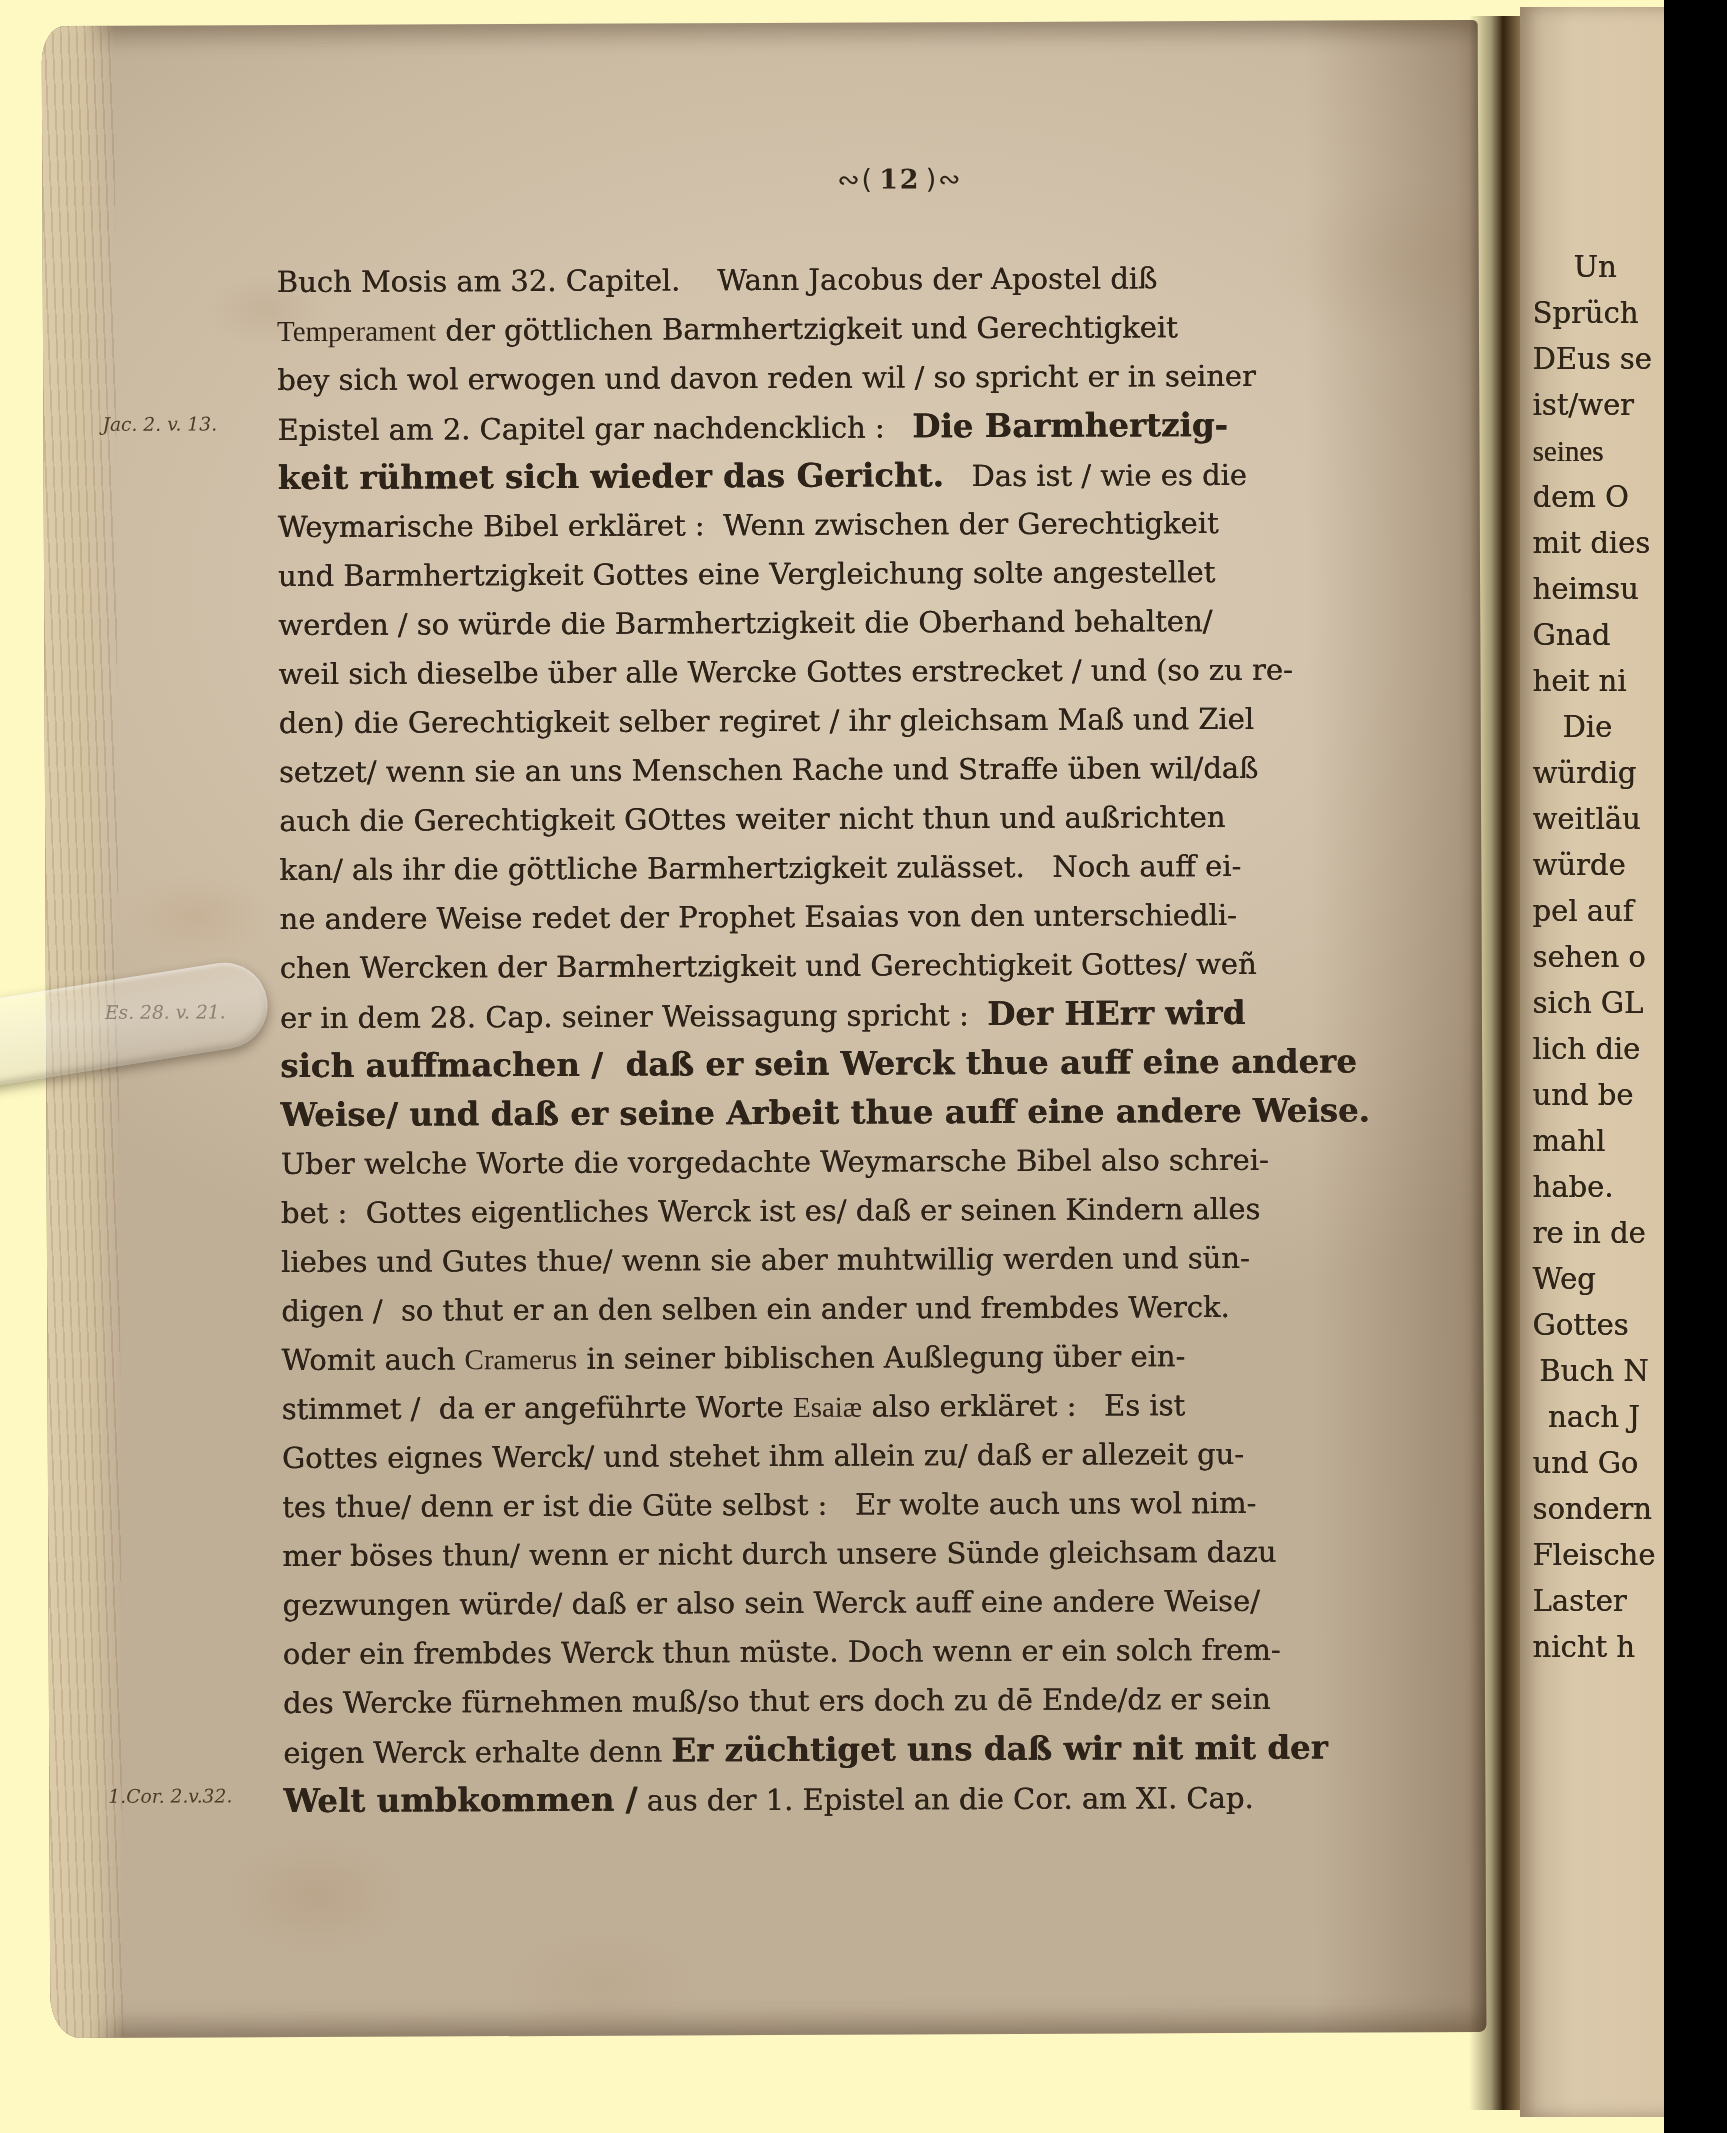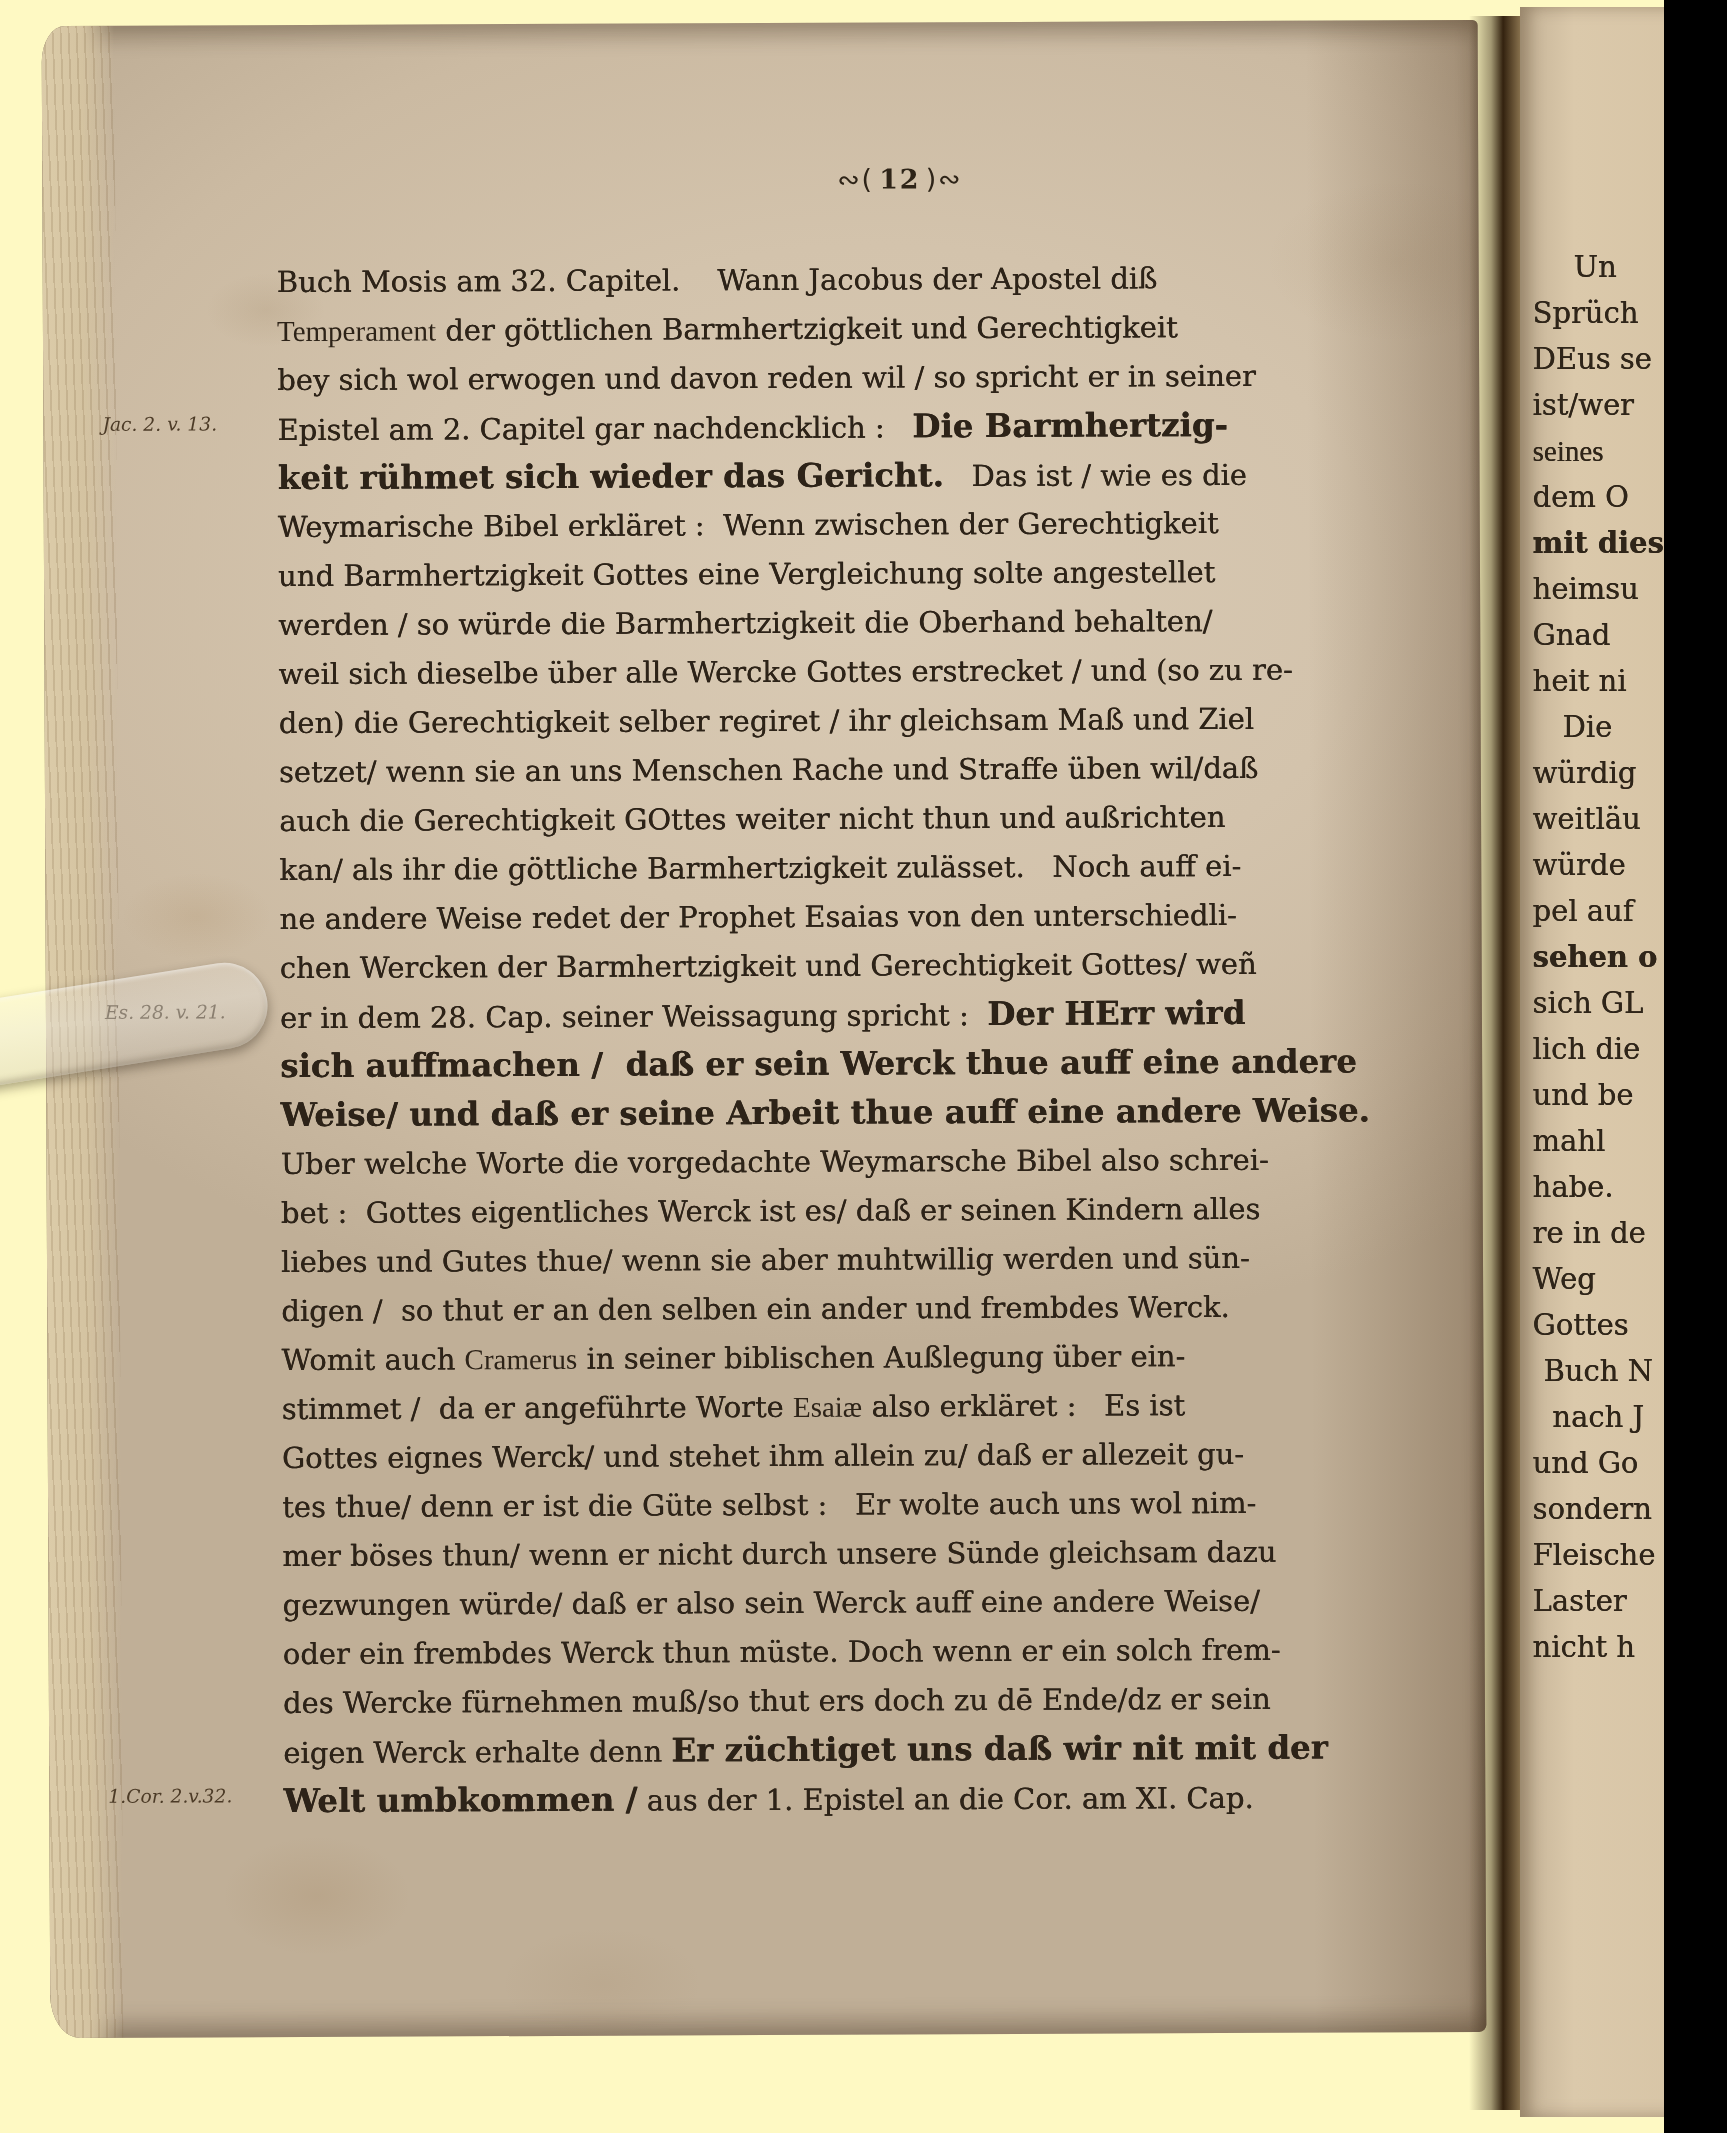--- a/index.html
+++ b/index.html
@@ -117,30 +117,30 @@
   <div class="gutter"></div>
 
   <div class="right-page">
     <div class="right-text" id="right-lines">
         <div class="rline" style="padding-left: 41px;">Un</div>
         <div class="rline" style="padding-left: 0px;">Sprüch</div>
         <div class="rline r" style="padding-left: 0px;">DEus se</div>
         <div class="rline" style="padding-left: 0px;">ist/wer</div>
         <div class="rline" style="padding-left: 0px; font-family: Liberation Serif, serif;">seines</div>
         <div class="rline" style="padding-left: 0px;">dem O</div>
-        <div class="rline" style="padding-left: 0px; font-weight: bold;">mit dies</div>
+        <div class="rline" style="padding-left: 0px;">mit dies</div>
         <div class="rline" style="padding-left: 0px;">heimsu</div>
         <div class="rline" style="padding-left: 0px;">Gnad</div>
         <div class="rline" style="padding-left: 0px;">heit ni</div>
         <div class="rline" style="padding-left: 30px;">Die</div>
         <div class="rline" style="padding-left: 0px;">würdig</div>
         <div class="rline" style="padding-left: 0px;">weitläu</div>
         <div class="rline" style="padding-left: 0px;">würde</div>
         <div class="rline" style="padding-left: 0px;">pel auf</div>
-        <div class="rline" style="padding-left: 0px; font-weight: bold;">sehen o</div>
+        <div class="rline" style="padding-left: 0px;">sehen o</div>
         <div class="rline" style="padding-left: 0px;">sich GL</div>
         <div class="rline" style="padding-left: 0px;">lich die</div>
         <div class="rline" style="padding-left: 0px;">und be</div>
         <div class="rline" style="padding-left: 0px;">mahl</div>
         <div class="rline" style="padding-left: 0px;">habe.</div>
         <div class="rline" style="padding-left: 0px;">re in de</div>
         <div class="rline" style="padding-left: 0px;">Weg</div>
         <div class="rline" style="padding-left: 0px;">Gottes</div>
         <div class="rline" style="padding-left: 0px; text-align: center;">Buch N</div>
         <div class="rline" style="padding-left: 0px; text-align: center;">nach J</div>

